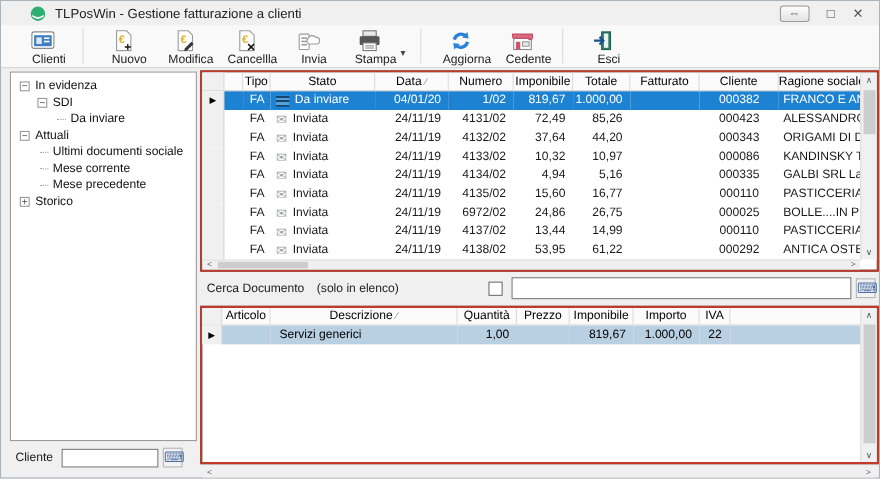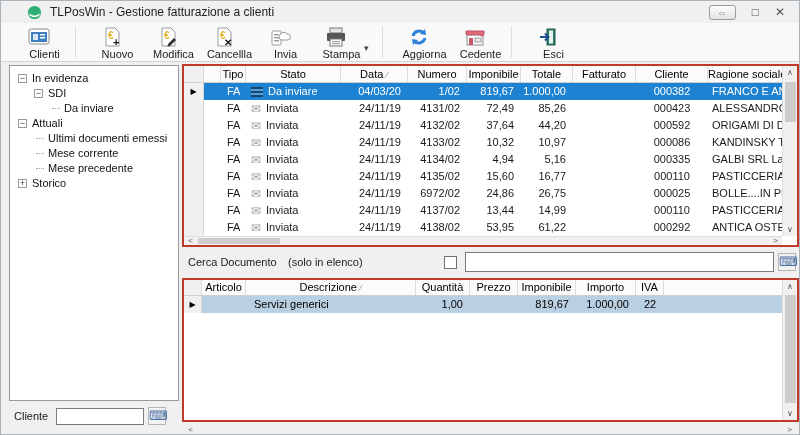--- a/index.html
+++ b/index.html
@@ -223,21 +223,21 @@
     <div class="titem" style="padding-left:40px">
       <span class="dash"></span>
       <span>Da inviare</span>
     </div>
     <div class="titem" style="padding-left:6px">
       <span class="exp">−</span>
       <span>Attuali</span>
     </div>
     <div class="titem" style="padding-left:24px">
       <span class="dash"></span>
-      <span>Ultimi documenti emessi</span>
+      <span>Ultimi documenti sociale</span>
     </div>
     <div class="titem" style="padding-left:24px">
       <span class="dash"></span>
       <span>Mese corrente</span>
     </div>
     <div class="titem" style="padding-left:24px">
       <span class="dash"></span>
       <span>Mese precedente</span>
     </div>
     <div class="titem" style="padding-left:6px">
@@ -264,21 +264,21 @@
         </div>
 
         <div class="trow sel">
           <div class="w-sel c-sel"><span>▶</span></div>
           <div class="w-icn"></div>
           <div class="w-tipo c-tipo">FA</div>
           <div class="w-stato c-stato">
               <span class="ic-stack"></span>
               <span>Da inviare</span>
             </div>
-          <div class="w-data c-data">04/03/20</div>
+          <div class="w-data c-data">04/01/20</div>
           <div class="w-num c-num">1/02</div>
           <div class="w-imp c-imp">819,67</div>
           <div class="w-tot c-tot">1.000,00</div>
           <div class="w-fat"></div>
           <div class="w-cli c-cli">000382</div>
           <div class="w-rag c-rag">FRANCO E ANDR</div>
         </div>
 
         <div class="trow">
           <div class="w-sel c-sel"></div>
@@ -303,21 +303,21 @@
           <div class="w-tipo c-tipo">FA</div>
           <div class="w-stato c-stato">
               <span class="ic-env">✉</span>
               <span>Inviata</span>
             </div>
           <div class="w-data c-data">24/11/19</div>
           <div class="w-num c-num">4132/02</div>
           <div class="w-imp c-imp">37,64</div>
           <div class="w-tot c-tot">44,20</div>
           <div class="w-fat"></div>
-          <div class="w-cli c-cli">000592</div>
+          <div class="w-cli c-cli">000343</div>
           <div class="w-rag c-rag">ORIGAMI DI DEM</div>
         </div>
 
         <div class="trow">
           <div class="w-sel c-sel"></div>
           <div class="w-icn"></div>
           <div class="w-tipo c-tipo">FA</div>
           <div class="w-stato c-stato">
               <span class="ic-env">✉</span>
               <span>Inviata</span>

